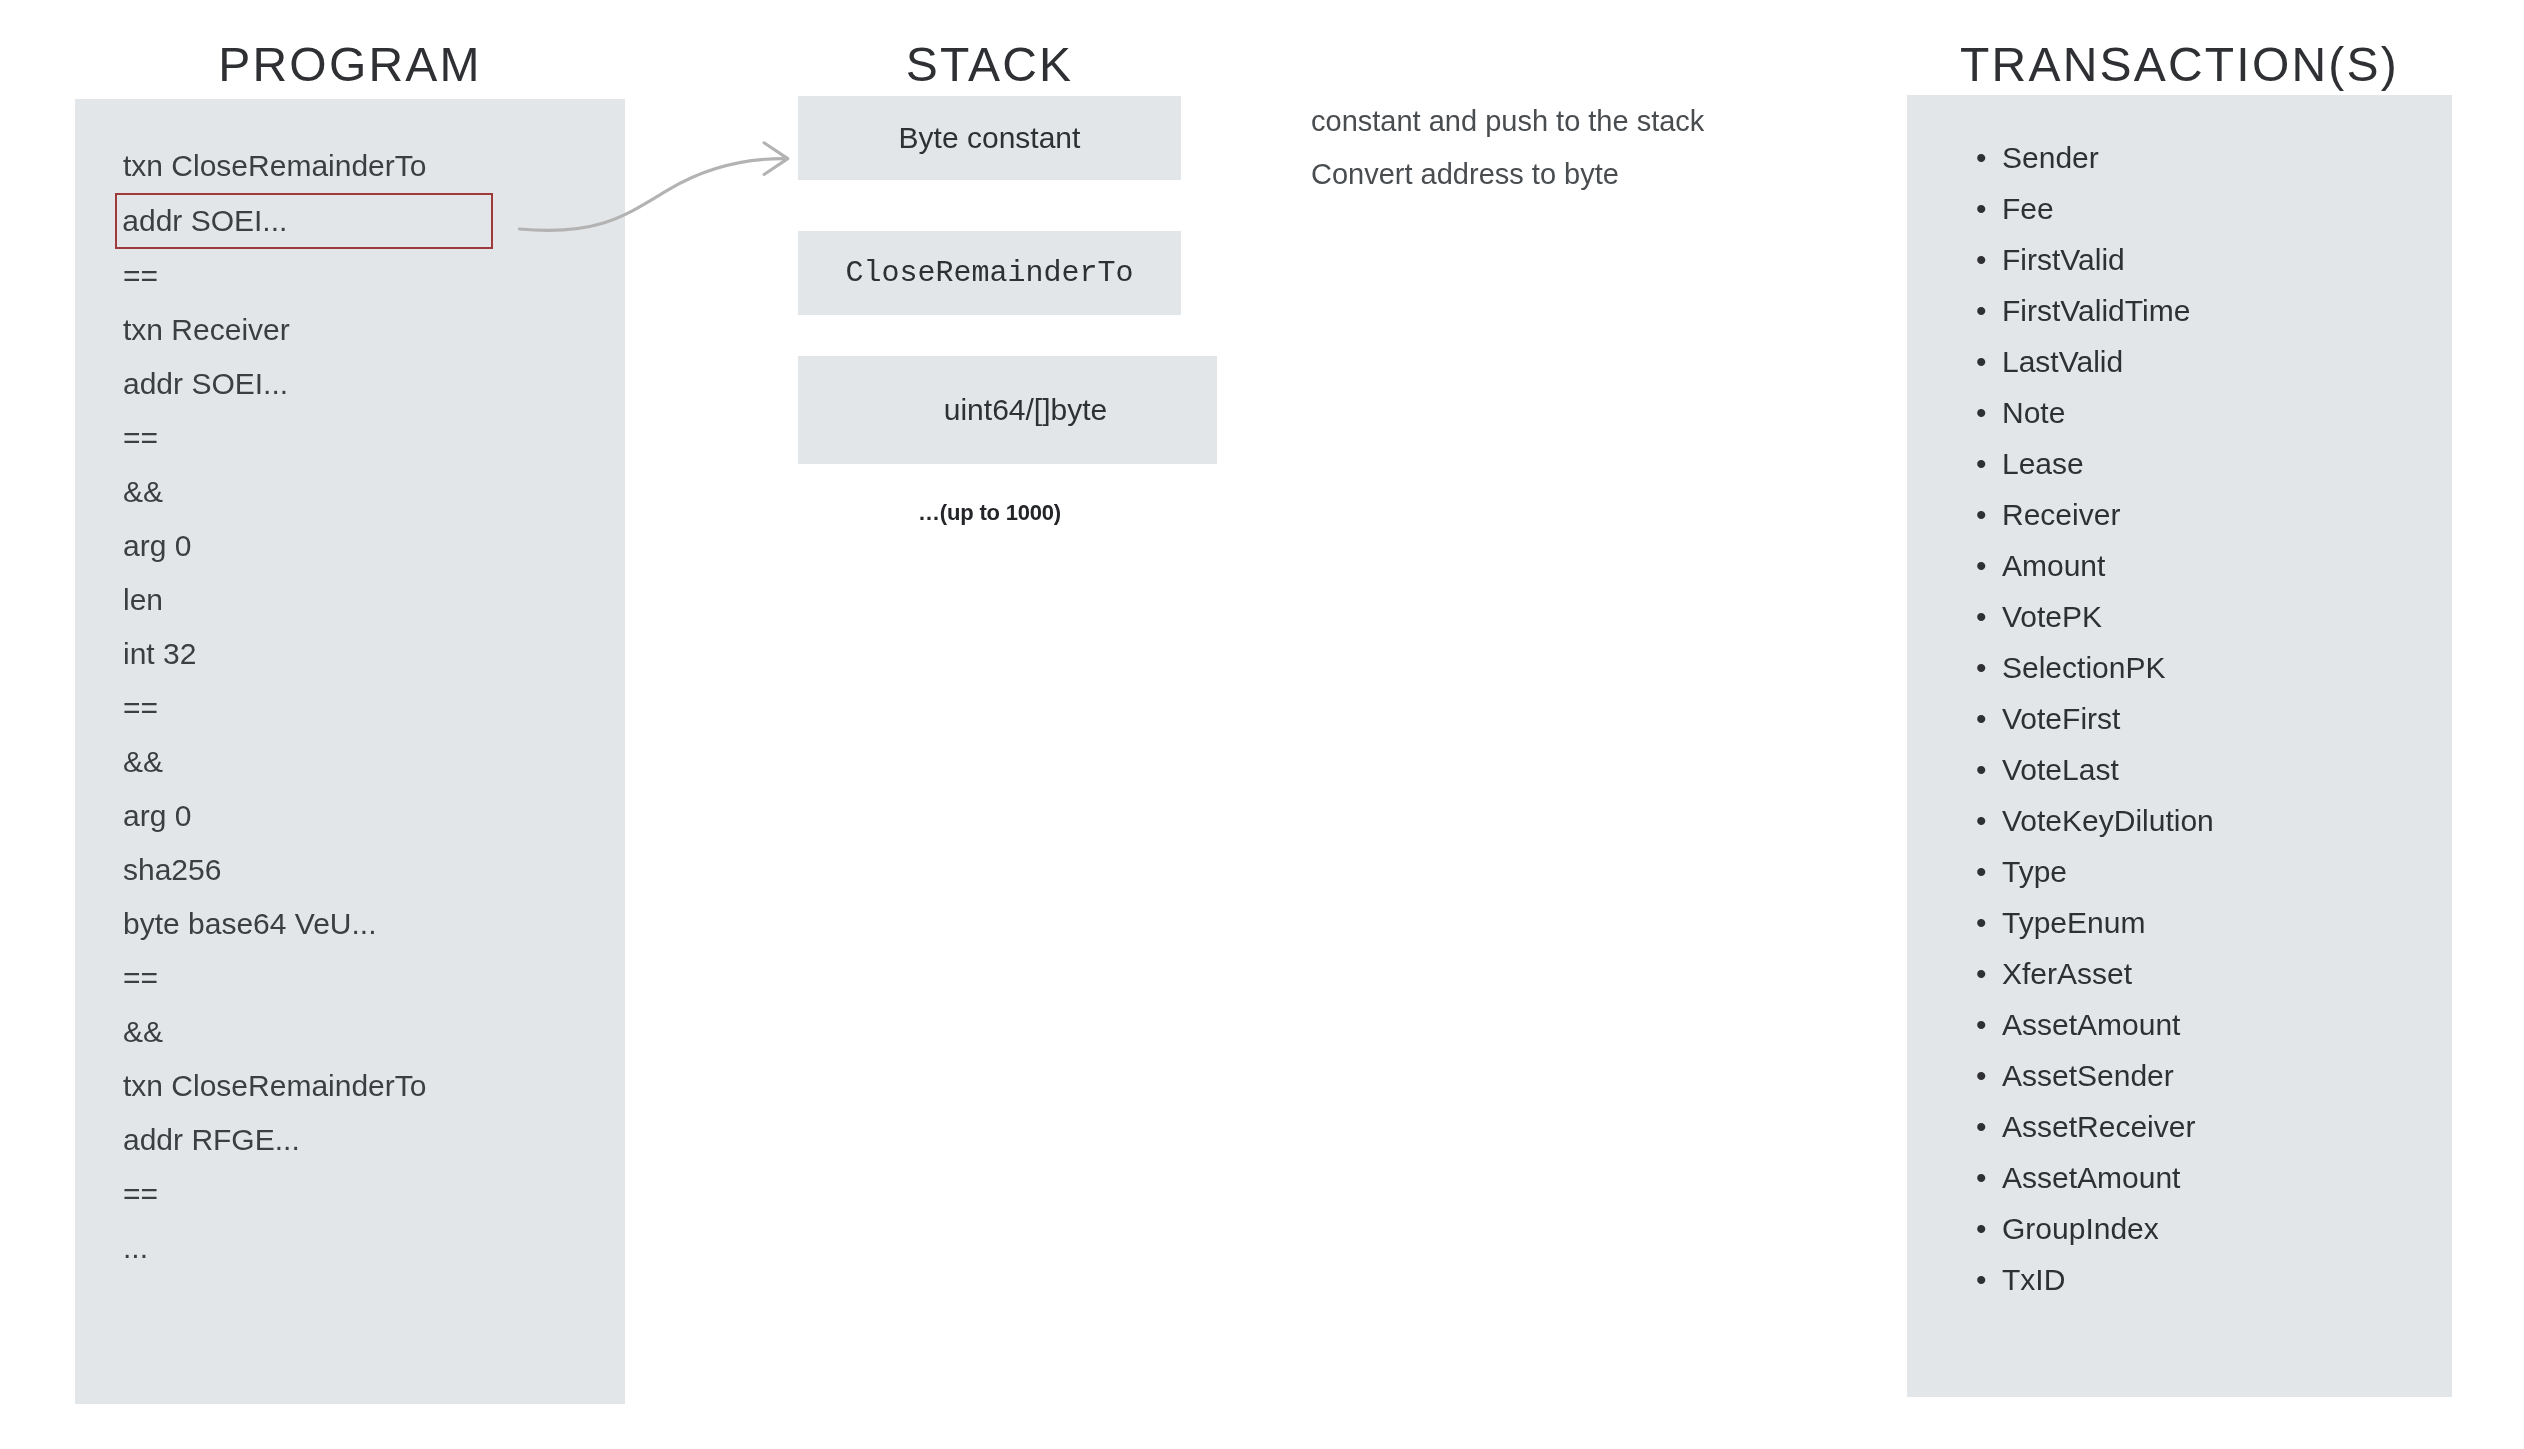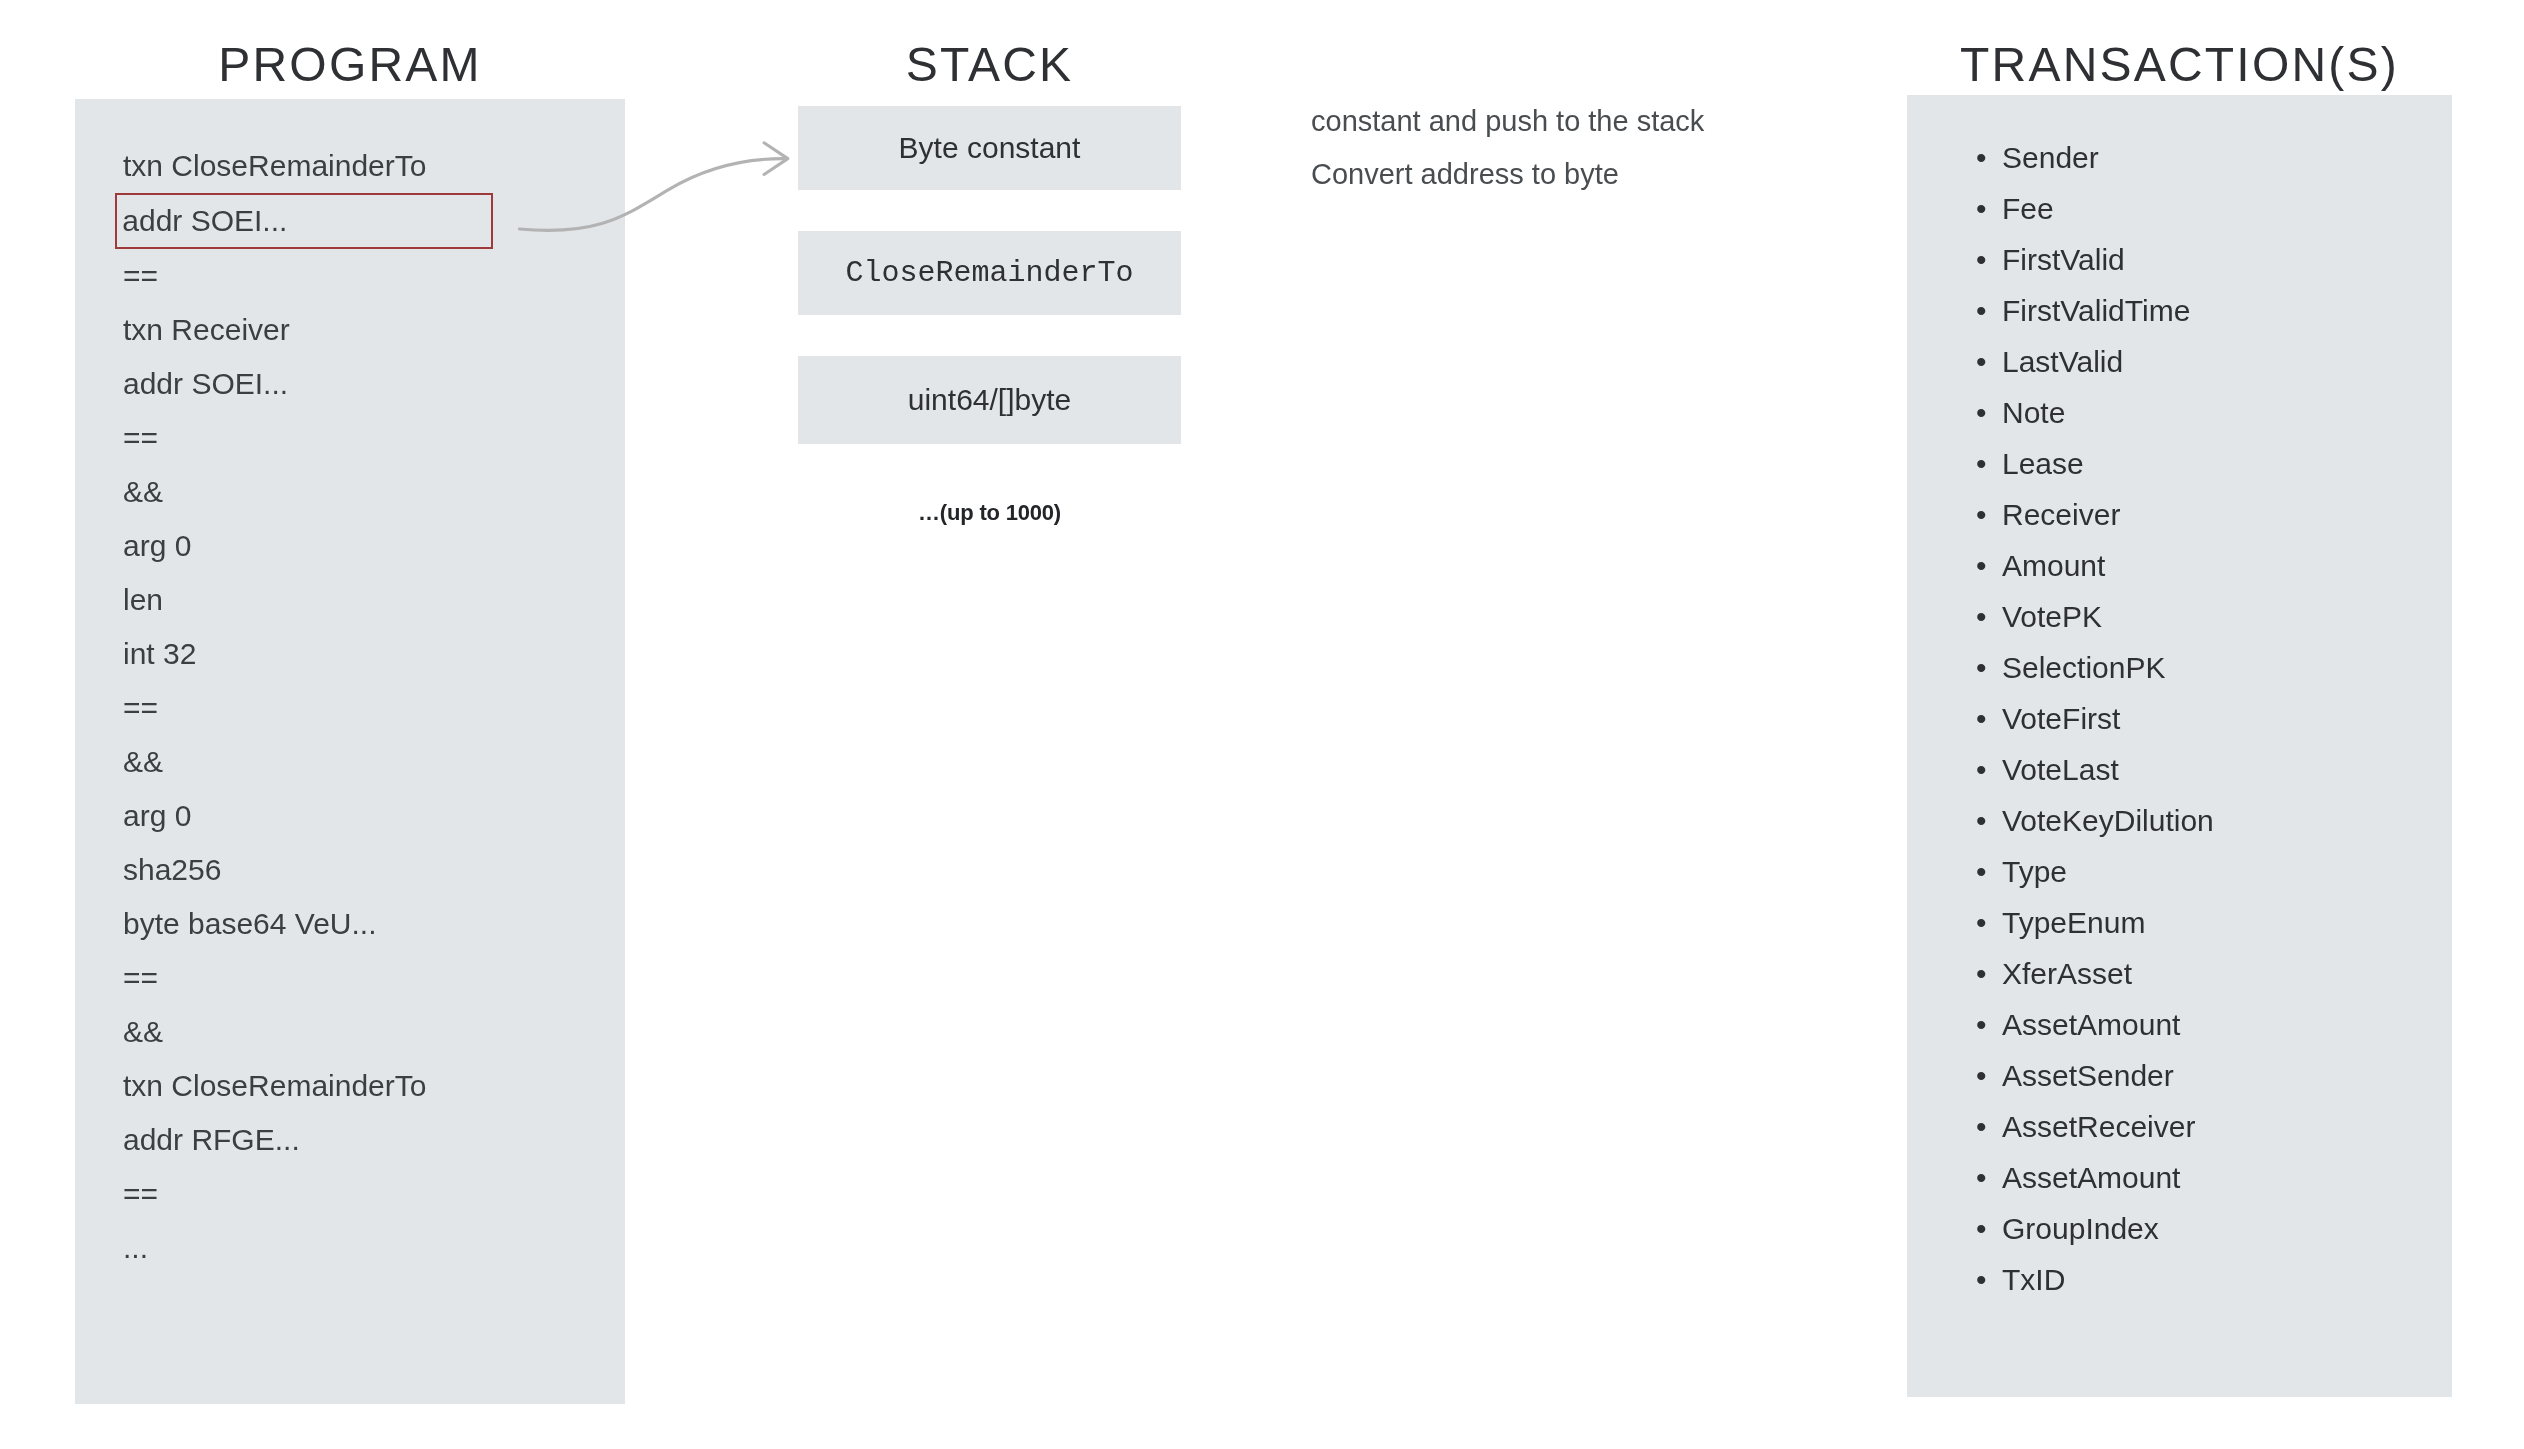--- a/index.html
+++ b/index.html
@@ -78,23 +78,23 @@
     left: 798px;
     width: 383px;
     background: #e3e6e9;
     color: #2e3033;
     font-size: 30px;
     text-align: center;
     display: flex;
     align-items: center;
     justify-content: center;
   }
-  #stack-box-0 { top: 106px; height: 84px; }
+  #stack-box-0 { top: 96px; height: 84px; }
   #stack-box-1 { top: 231px; height: 84px; font-family: Liberation Mono, monospace; }
-  #stack-box-2 { top: 356px; height: 88px; }
+  #stack-box-2 { top: 356px; height: 108px; padding-left: 36px; }
   #stack-more {
     position: absolute;
     left: 798px;
     top: 500px;
     width: 383px;
     text-align: center;
     font-size: 22px;
     font-weight: 600;
     color: #232528;
     letter-spacing: -0.2px;

